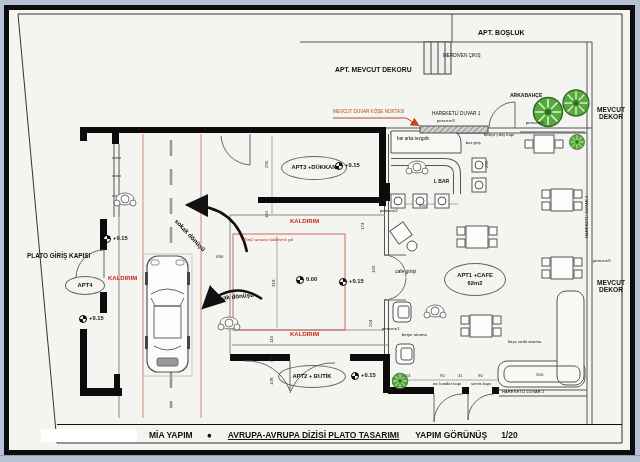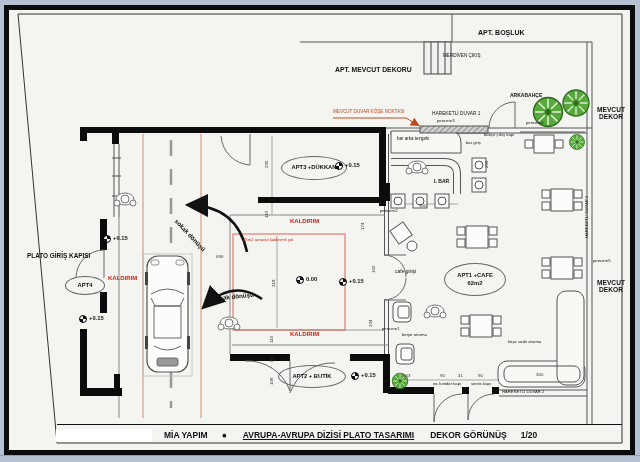--- a/index.html
+++ b/index.html
@@ -14,21 +14,21 @@
   .c{text-align:center;}
   .pre{white-space:pre-line;}
   .dim{position:absolute;font-size:4.4px;color:#333;line-height:1;white-space:nowrap;z-index:5;}
   .v{transform:rotate(-90deg);transform-origin:0 0;}
   .lvl{position:absolute;display:flex;align-items:center;gap:2px;font-size:5.8px;font-weight:bold;color:#111;z-index:5;line-height:1;}
   .lvl .q{width:8px;height:8px;border-radius:50%;border:0.8px solid #000;box-sizing:border-box;
       background:conic-gradient(#111 0deg 90deg,#fff 90deg 180deg,#111 180deg 270deg,#fff 270deg 360deg);}
   .ell{position:absolute;border:1px solid #666;border-radius:50%;display:flex;flex-direction:column;
       align-items:center;justify-content:center;font-weight:bold;color:#111;z-index:5;line-height:1.25;background:rgba(244,244,241,.0);}
   .titleline{position:absolute;left:57px;top:424px;width:565px;border-top:1.4px solid #111;z-index:4;}
-  .titlebar{position:absolute;left:56px;top:426px;width:564px;height:18px;display:flex;align-items:center;z-index:5;}
+  .titlebar{position:absolute;left:41px;top:426px;width:564px;height:18px;display:flex;align-items:center;z-index:5;}
   .logobox{width:96px;height:13px;background:#ffffff;margin-right:12px;}
   .titlebar .tseg{font-size:8.5px;font-weight:bold;color:#111;white-space:nowrap;line-height:1;}
   .gap1{width:14px;}.gap2{width:16px;}
   .strip-top{position:absolute;left:0;top:0;width:640px;height:5px;background:#b6c2d4;z-index:6;}
   .strip-bot{position:absolute;left:0;top:455px;width:640px;height:7px;background:#b6c2d4;border-top:1px solid #8fa0b5;z-index:6;}
 </style>
 </head>
 <body>
 
 <div class="screen">
@@ -361,17 +361,17 @@
 
   <div class="titleline"></div>
   <div class="titlebar">
     <div class="logobox"></div>
     <span class="tseg">MİA YAPIM</span>
     <span class="gap1"></span>
     <span class="tseg">●</span>
     <span class="gap2"></span>
     <span class="tseg" style="text-decoration:underline;text-decoration-thickness:0.5px;">AVRUPA-AVRUPA DİZİSİ PLATO TASARIMI</span>
     <span class="gap2"></span>
-    <span class="tseg">DEKOR GÖRÜNÜŞ</span>
+    <span class="tseg">YAPIM GÖRÜNÜŞ</span>
     <span class="gap1"></span>
     <span class="tseg">1/20</span>
   </div>
 </div>
 
 </body></html>

